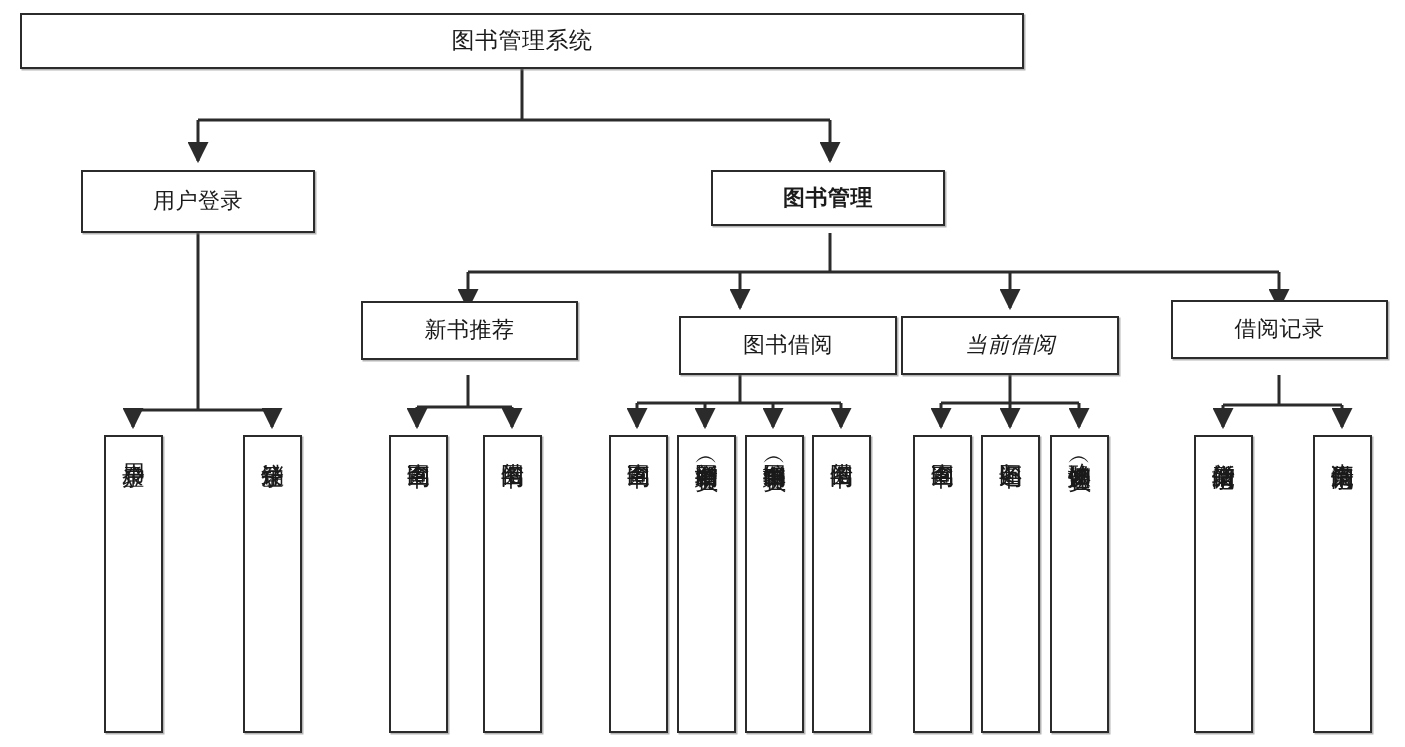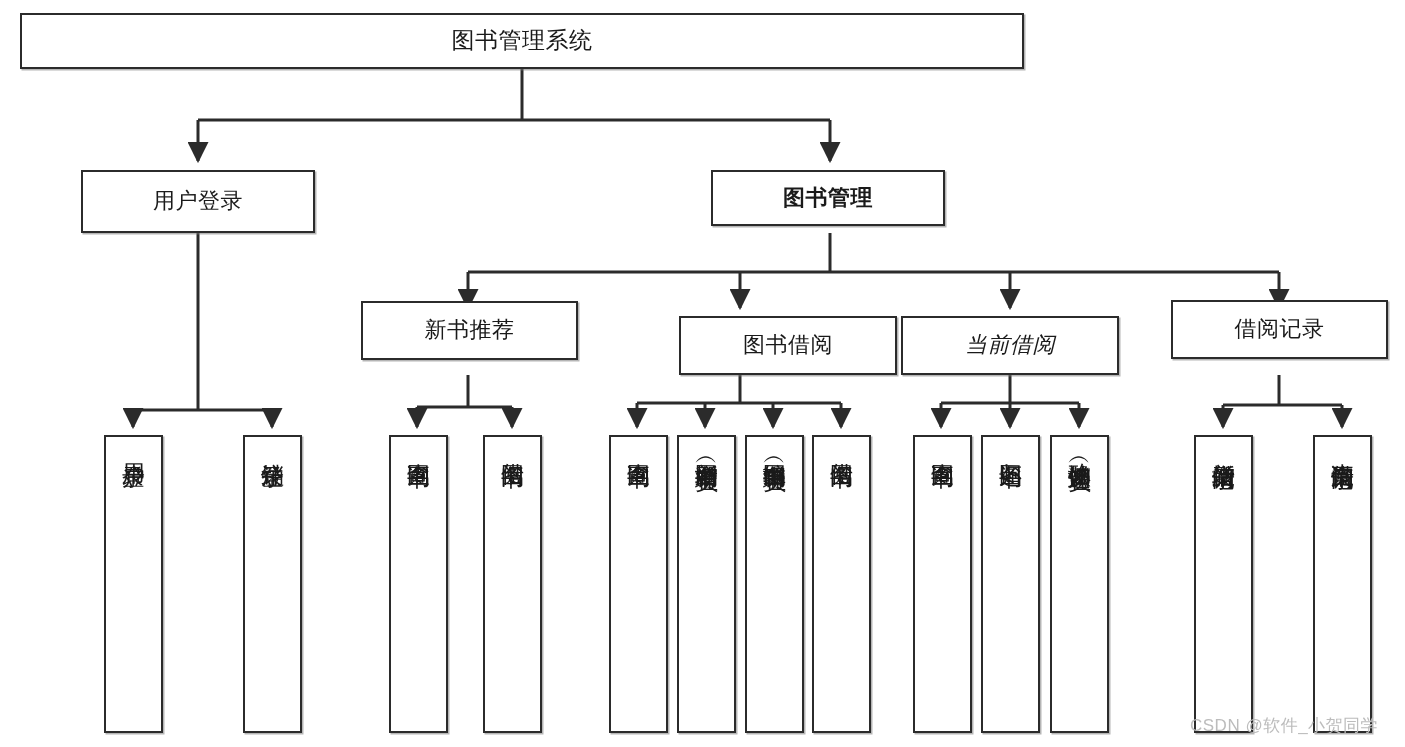--- a/index.html
+++ b/index.html
@@ -191,15 +191,14 @@
     <span class="label">确认归还（管理员）</span>
   </div>
 
   <div class="node v" style="left:1194px; top:435px; width:59px; height:298px;">
     <span class="label">新增借阅记录</span>
   </div>
   <div class="node v" style="left:1313px; top:435px; width:59px; height:298px;">
     <span class="label">查询借阅记录</span>
   </div>
 
-  <div class="watermark">CSDN @软件_小贺同学</div>
 
 </div>
 
 </body></html>

